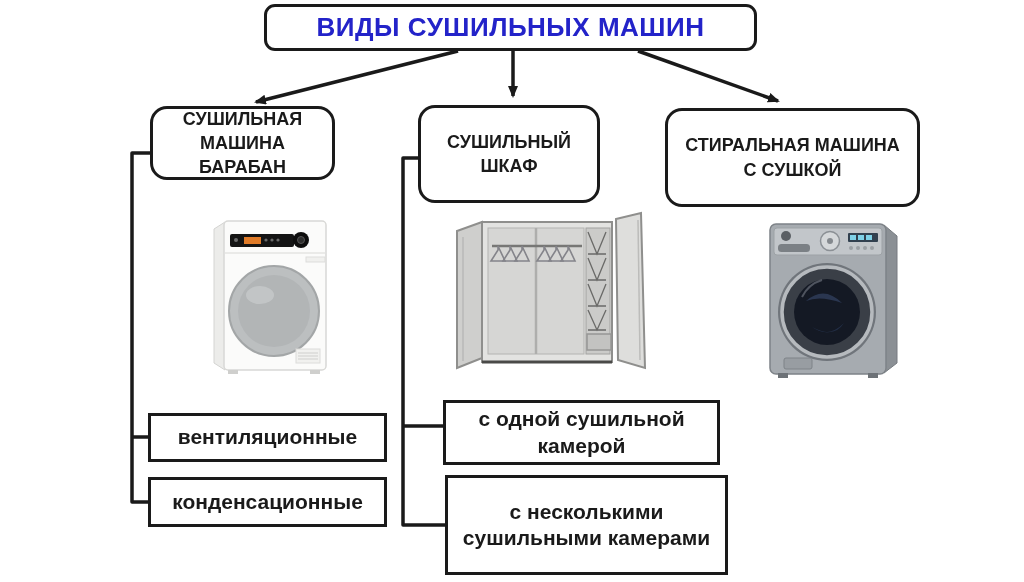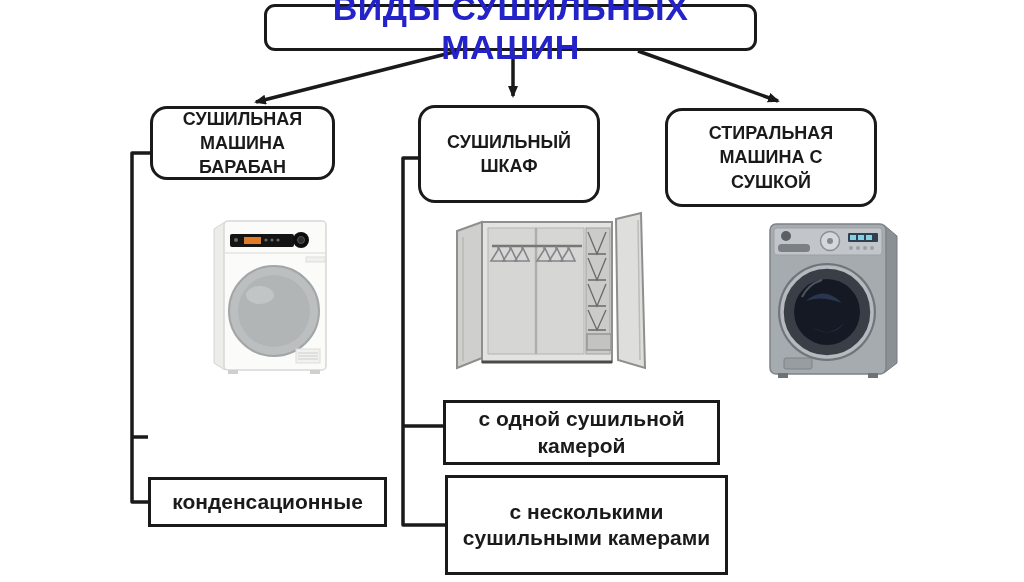--- a/index.html
+++ b/index.html
@@ -9,26 +9,26 @@
     color:var(--text,#1a1a1a);
   }
   .lines{position:absolute;left:0;top:0;pointer-events:none;}
   .box{
     position:absolute;box-sizing:border-box;display:flex;align-items:center;justify-content:center;
     text-align:center;font-weight:bold;background:#fff;border:3px solid var(--border,#1a1a1a);
   }
   .rounded{border-radius:17px;}
   .title-box{
     left:264px;top:4px;width:493px;height:47px;border-radius:11px;border-width:3px;
-    font-size:34px;letter-spacing:.5px;color:var(--accent,#2323C9);
+    font-size:26px;letter-spacing:.5px;color:var(--accent,#2323C9);
   }
   .cat{font-size:18px;line-height:1.35;}
   .cat1{left:150px;top:106px;width:185px;height:74px;padding:0 20px;}
   .cat2{left:418px;top:105px;width:182px;height:98px;padding:7px 22px;}
-  .cat3{left:665px;top:108px;width:212px;height:99px;padding:0 10px;}
+  .cat3{left:665px;top:108px;width:255px;height:99px;padding:0 10px;}
   .leaf{font-size:21px;line-height:1.25;}
   .leafL1{left:148px;top:413px;width:239px;height:49px;}
   .leafL2{left:148px;top:477px;width:239px;height:50px;}
   .leafM1{left:443px;top:400px;width:277px;height:65px;padding:0 6px;}
   .leafM2{left:445px;top:475px;width:283px;height:100px;padding:0 8px;}
   .pic{position:absolute;}
   .pic1{left:198px;top:213px;}
   .pic2{left:448px;top:206px;}
   .pic3{left:756px;top:211px;}
 </style>
@@ -51,20 +51,21 @@
       <path d="M418,158 H403 V525 H445 M403,426 H443"></path>
     </g>
   </svg>
 
   <div class="box title-box">ВИДЫ СУШИЛЬНЫХ МАШИН</div>
 
   <div class="box rounded cat cat1">СУШИЛЬНАЯ МАШИНА БАРАБАН</div>
   <div class="box rounded cat cat2">СУШИЛЬНЫЙ ШКАФ</div>
   <div class="box rounded cat cat3">СТИРАЛЬНАЯ МАШИНА С СУШКОЙ</div>
 
+  <div class="box leaf leafL1">вентиляционные</div>
   <div class="box leaf leafM1">с одной сушильной камерой</div>
   <div class="box leaf leafL2">конденсационные</div>
   <div class="box leaf leafM2">с несколькими сушильными камерами</div>
 
   <svg class="pic pic1" width="142" height="164" viewBox="0 0 142 164">
     <polygon points="16,16 27,9 27,157 16,150" fill="#ececea" stroke="#d4d4d2" stroke-width="1"></polygon>
     <rect x="26" y="8" width="102" height="149" rx="4" fill="#fbfbfa" stroke="#d8d8d6" stroke-width="1.5"></rect>
     <line x1="27" y1="40" x2="127" y2="40" stroke="#e4e4e2" stroke-width="1.5"></line>
     <rect x="32" y="21" width="64" height="13" rx="2" fill="#141414"></rect>
     <rect x="46" y="24" width="17" height="7" fill="#e07b28"></rect>

